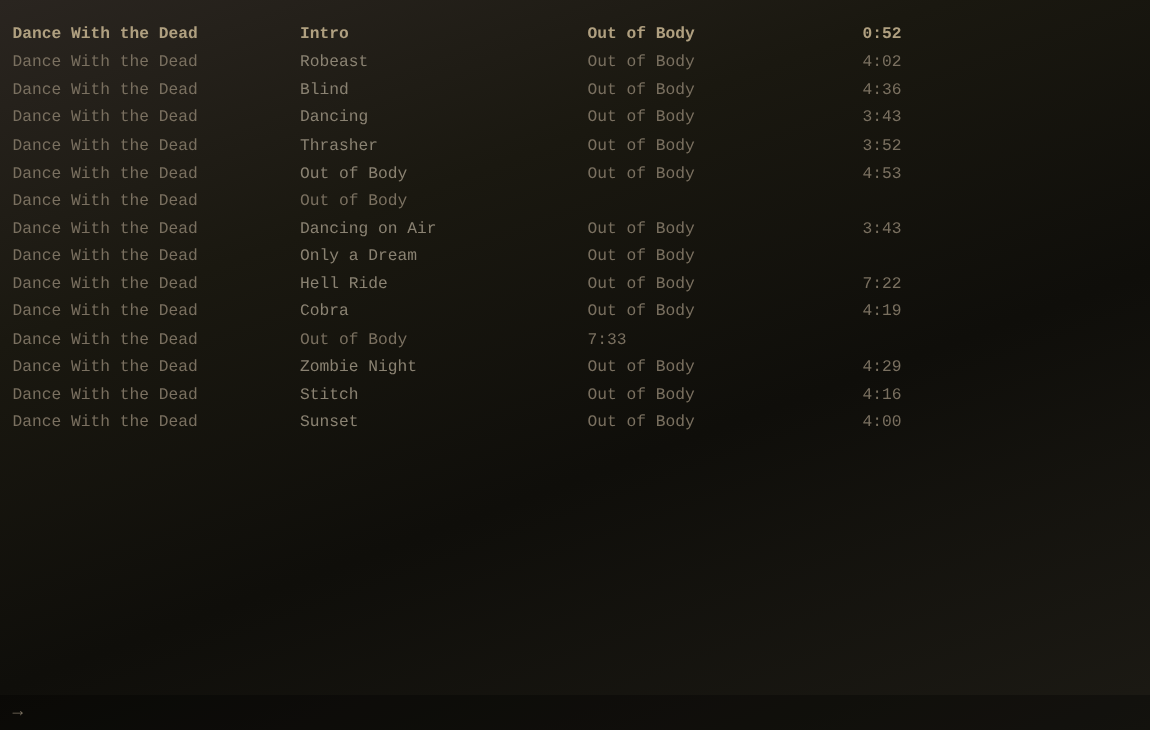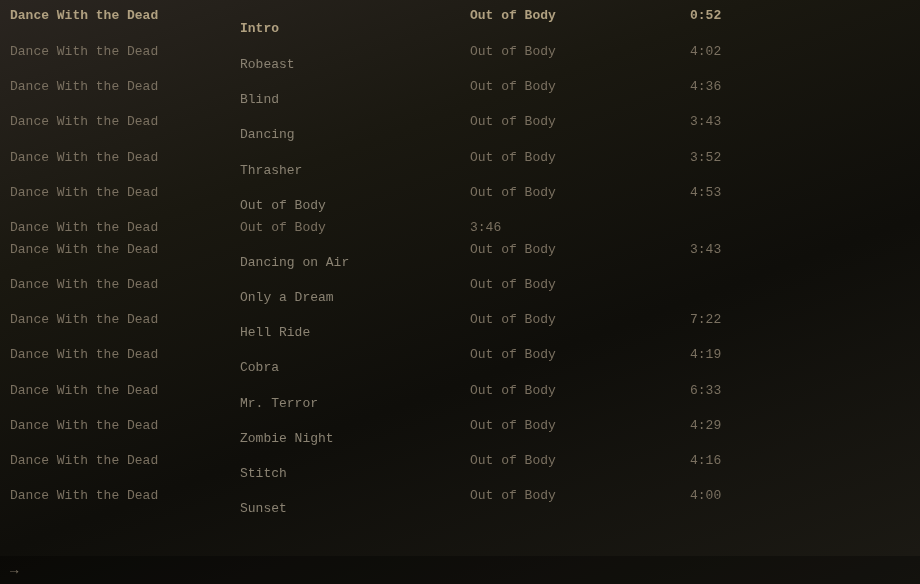--- a/index.html
+++ b/index.html
@@ -13,21 +13,21 @@
       height: 584px;
       background: linear-gradient(160deg, #2a2520 0%, #1a1810 30%, #0f0e0a 60%, #1c1a14 100%);
       font-family: 'Courier New', Courier, monospace;
       font-size: 13px;
       color: #8a8070;
       overflow: hidden;
       position: relative;
     }
 
     .track-list {
-      padding: 5px 0;
+      padding: 16px 0;
     }
 
     .track-row {
       display: grid;
       grid-template-columns: 230px 230px 220px 1fr;
       padding: 1px 10px;
       line-height: 1.55;
     }
 
     .track-row.header {
@@ -35,21 +35,20 @@
       font-weight: bold;
       padding-bottom: 2px;
     }
 
     .col-artist {
       color: #7a7060;
     }
 
     .col-title {
       color: #8a8272;
-      margin-top: 13px;
     }
 
     .col-album {
       color: #7a7060;
     }
 
     .col-duration {
       text-align: left;
       color: #7a7060;
     }
@@ -114,21 +113,20 @@
     </div>
     <div class="track-row">
       <span class="col-artist">Dance With the Dead</span>
       <span class="col-title">Out of Body</span>
       <span class="col-album">Out of Body</span>
       <span class="col-duration">4:53</span>
     </div>
     <div class="track-row">
       <span class="col-artist">Dance With the Dead</span>
       <span class="col-album">Out of Body</span>
-      <span class="col-duration">3:46</span>
     </div>
     <div class="track-row">
       <span class="col-artist">Dance With the Dead</span>
       <span class="col-title">Dancing on Air</span>
       <span class="col-album">Out of Body</span>
       <span class="col-duration">3:43</span>
     </div>
     <div class="track-row">
       <span class="col-artist">Dance With the Dead</span>
       <span class="col-title">Only a Dream</span>
@@ -141,23 +139,22 @@
       <span class="col-duration">7:22</span>
     </div>
     <div class="track-row">
       <span class="col-artist">Dance With the Dead</span>
       <span class="col-title">Cobra</span>
       <span class="col-album">Out of Body</span>
       <span class="col-duration">4:19</span>
     </div>
     <div class="track-row">
       <span class="col-artist">Dance With the Dead</span>
-      <span class="col-title">Mr. Terror</span>
       <span class="col-album">Out of Body</span>
-      <span class="col-duration">6:33</span>
+      <span class="col-duration">7:33</span>
     </div>
     <div class="track-row">
       <span class="col-artist">Dance With the Dead</span>
       <span class="col-title">Zombie Night</span>
       <span class="col-album">Out of Body</span>
       <span class="col-duration">4:29</span>
     </div>
     <div class="track-row">
       <span class="col-artist">Dance With the Dead</span>
       <span class="col-title">Stitch</span>

